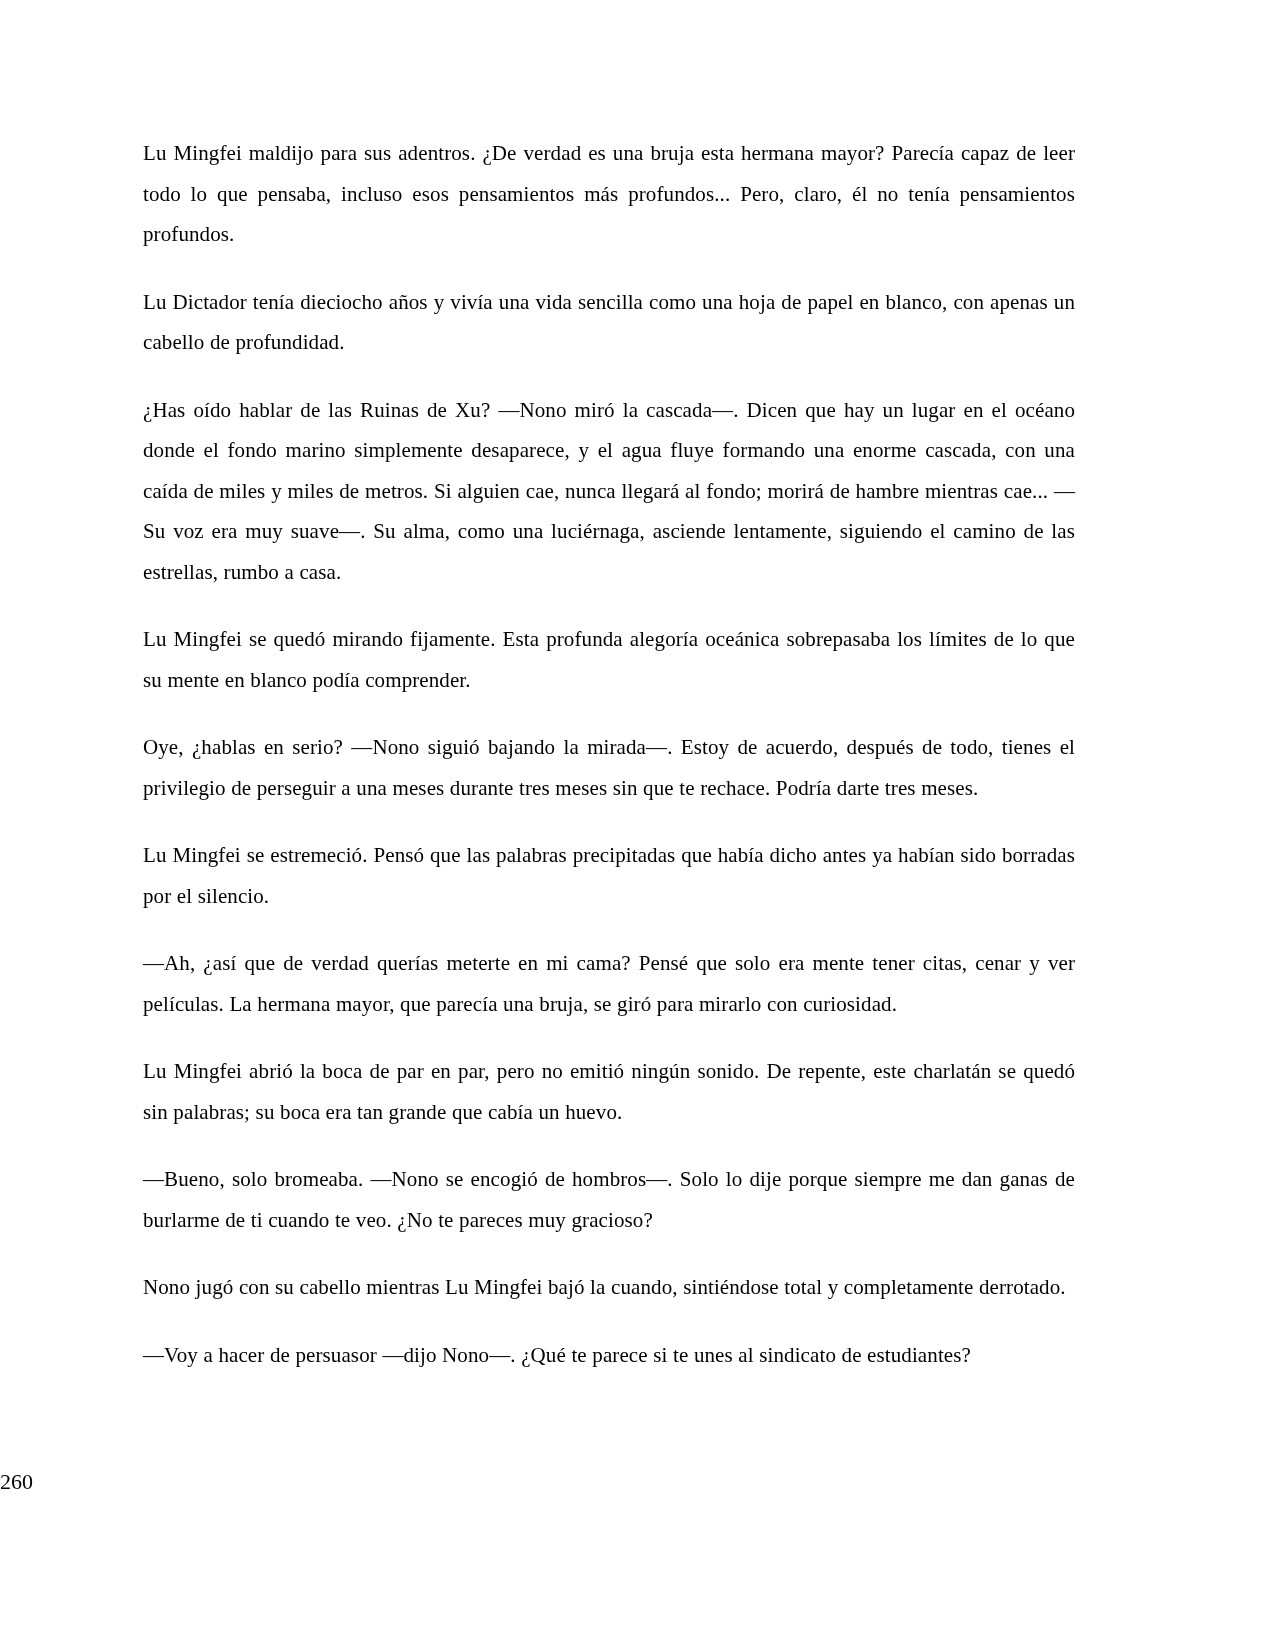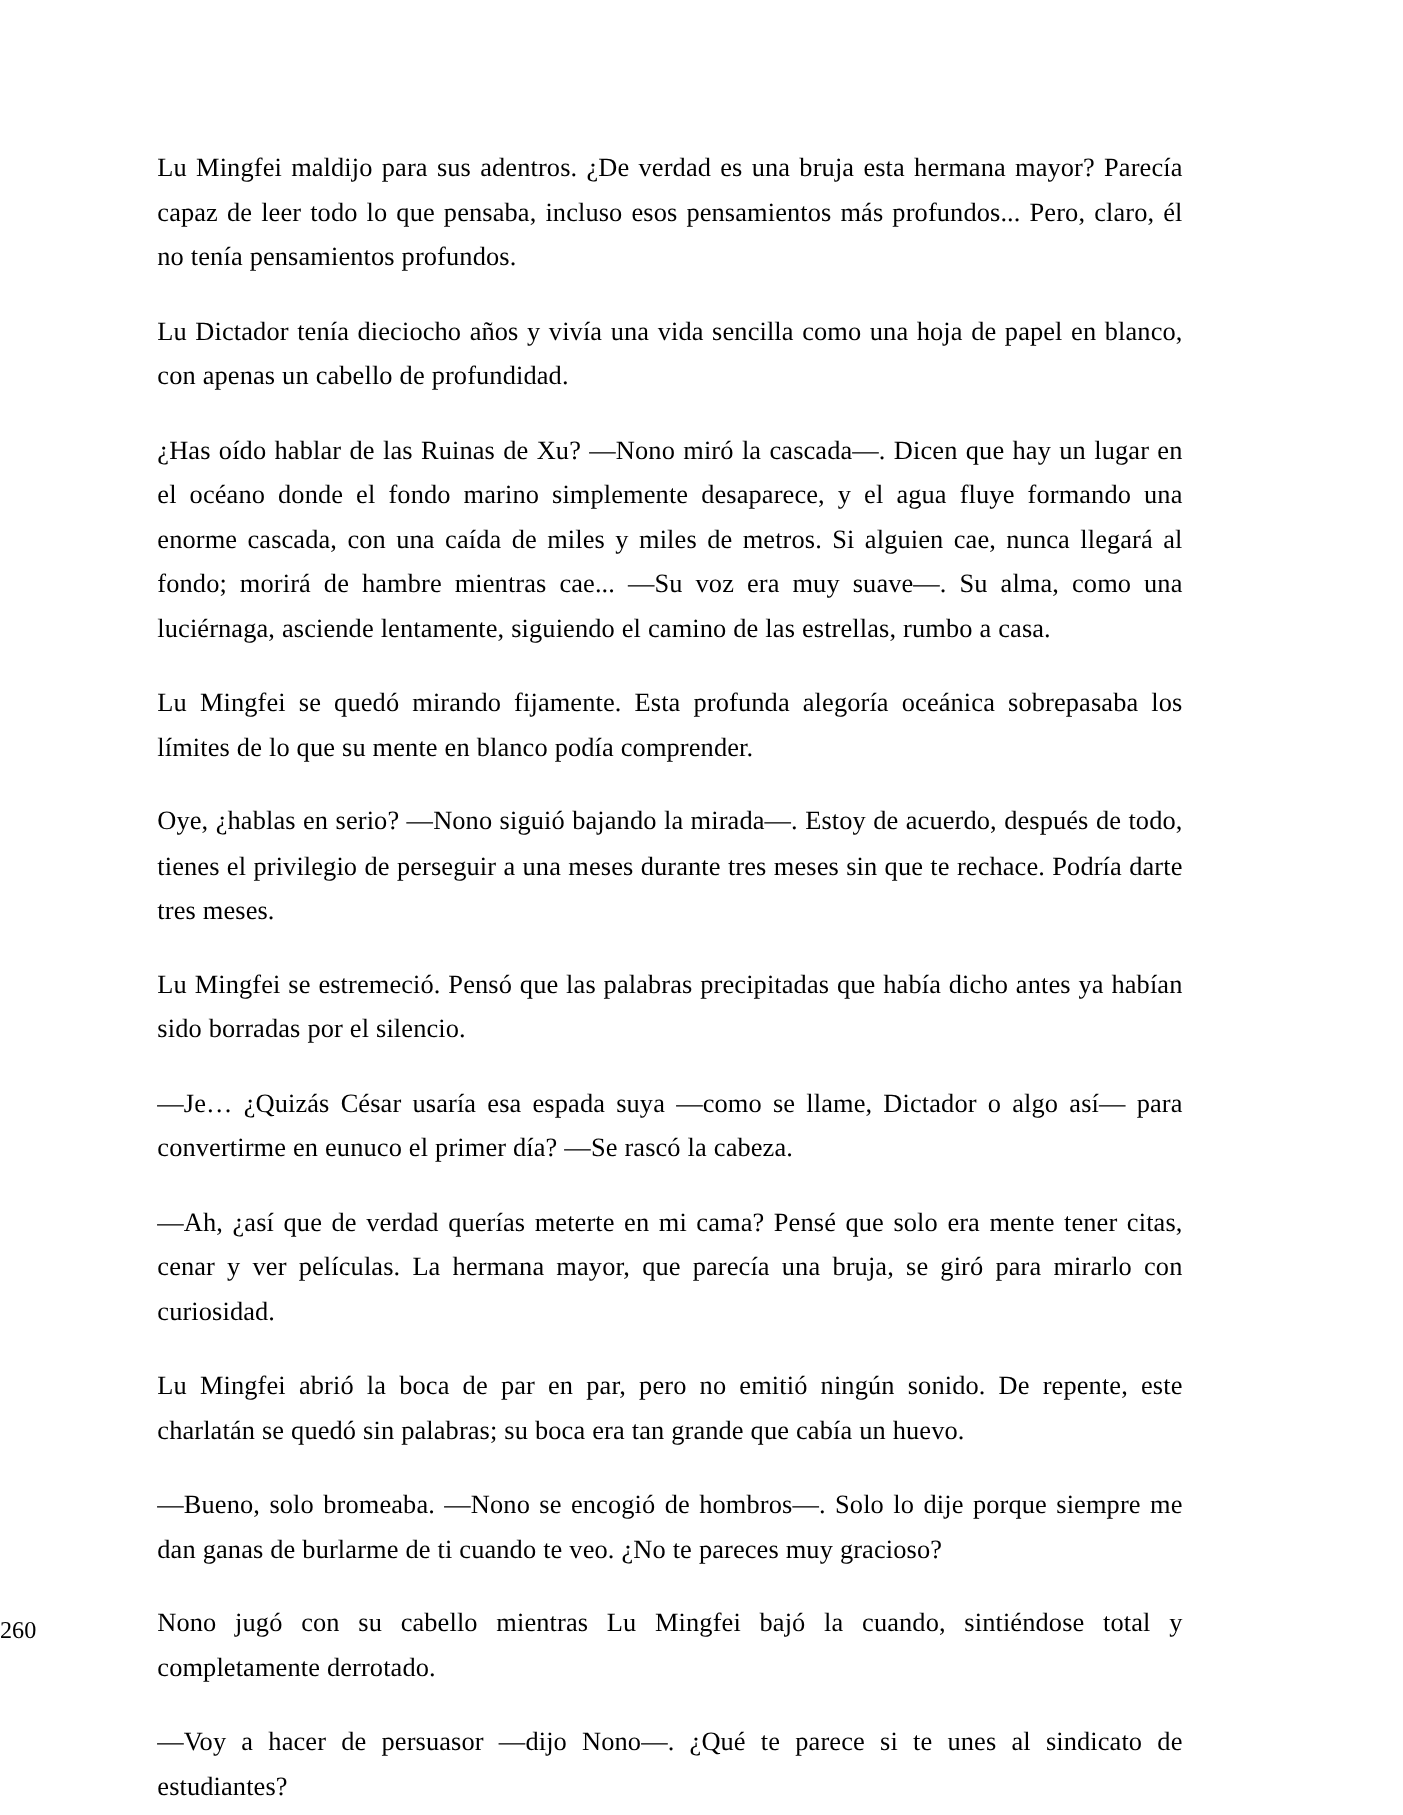--- a/index.html
+++ b/index.html
@@ -22,21 +22,21 @@
     overflow: hidden;
   }
   .content {
     position: absolute;
     left: 143px;
     top: 133px;
     width: 932px;
   }
   .para {
     margin: 0 0 27px 0;
-    font-size: 24px;
+    font-size: 21px;
     line-height: 40.5px;
     text-align: justify;
     text-justify: inter-word;
     letter-spacing: 0.1px;
     word-spacing: 0.2px;
     hyphens: none;
     -webkit-hyphens: none;
   }
   .para:last-child {
     margin-bottom: 0;
@@ -61,21 +61,20 @@
 
 <div class="page">
 
   <div class="content">
     <p class="para no-justify-last">Lu Mingfei maldijo para sus adentros. ¿De verdad es una bruja esta hermana mayor? Parecía capaz de leer todo lo que pensaba, incluso esos pensamientos más profundos... Pero, claro, él no tenía pensamientos profundos.</p>
     <p class="para no-justify-last">Lu Dictador tenía dieciocho años y vivía una vida sencilla como una hoja de papel en blanco, con apenas un cabello de profundidad.</p>
     <p class="para no-justify-last">¿Has oído hablar de las Ruinas de Xu? —Nono miró la cascada—. Dicen que hay un lugar en el océano donde el fondo marino simplemente desaparece, y el agua fluye formando una enorme cascada, con una caída de miles y miles de metros. Si alguien cae, nunca llegará al fondo; morirá de hambre mientras cae... —Su voz era muy suave—. Su alma, como una luciérnaga, asciende lentamente, siguiendo el camino de las estrellas, rumbo a casa.</p>
     <p class="para no-justify-last">Lu Mingfei se quedó mirando fijamente. Esta profunda alegoría oceánica sobrepasaba los límites de lo que su mente en blanco podía comprender.</p>
     <p class="para no-justify-last">Oye, ¿hablas en serio? —Nono siguió bajando la mirada—. Estoy de acuerdo, después de todo, tienes el privilegio de perseguir a una meses durante tres meses sin que te rechace. Podría darte tres meses.</p>
     <p class="para no-justify-last">Lu Mingfei se estremeció. Pensó que las palabras precipitadas que había dicho antes ya habían sido borradas por el silencio.</p>
-    <p class="para no-justify-last">—Je… ¿Quizás César usaría esa espada suya —como se llame, Dictador o algo así— para convertirme en eunuco el primer día? —Se rascó la cabeza.</p>
     <p class="para no-justify-last">—Ah, ¿así que de verdad querías meterte en mi cama? Pensé que solo era mente tener citas, cenar y ver películas. La hermana mayor, que parecía una bruja, se giró para mirarlo con curiosidad.</p>
     <p class="para no-justify-last">Lu Mingfei abrió la boca de par en par, pero no emitió ningún sonido. De repente, este charlatán se quedó sin palabras; su boca era tan grande que cabía un huevo.</p>
     <p class="para no-justify-last">—Bueno, solo bromeaba. —Nono se encogió de hombros—. Solo lo dije porque siempre me dan ganas de burlarme de ti cuando te veo. ¿No te pareces muy gracioso?</p>
     <p class="para no-justify-last">Nono jugó con su cabello mientras Lu Mingfei bajó la cuando, sintiéndose total y completamente derrotado.</p>
     <p class="para no-justify-last">—Voy a hacer de persuasor —dijo Nono—. ¿Qué te parece si te unes al sindicato de estudiantes?</p>
   </div>
 
   <div class="folio">260</div>
 
 </div>

